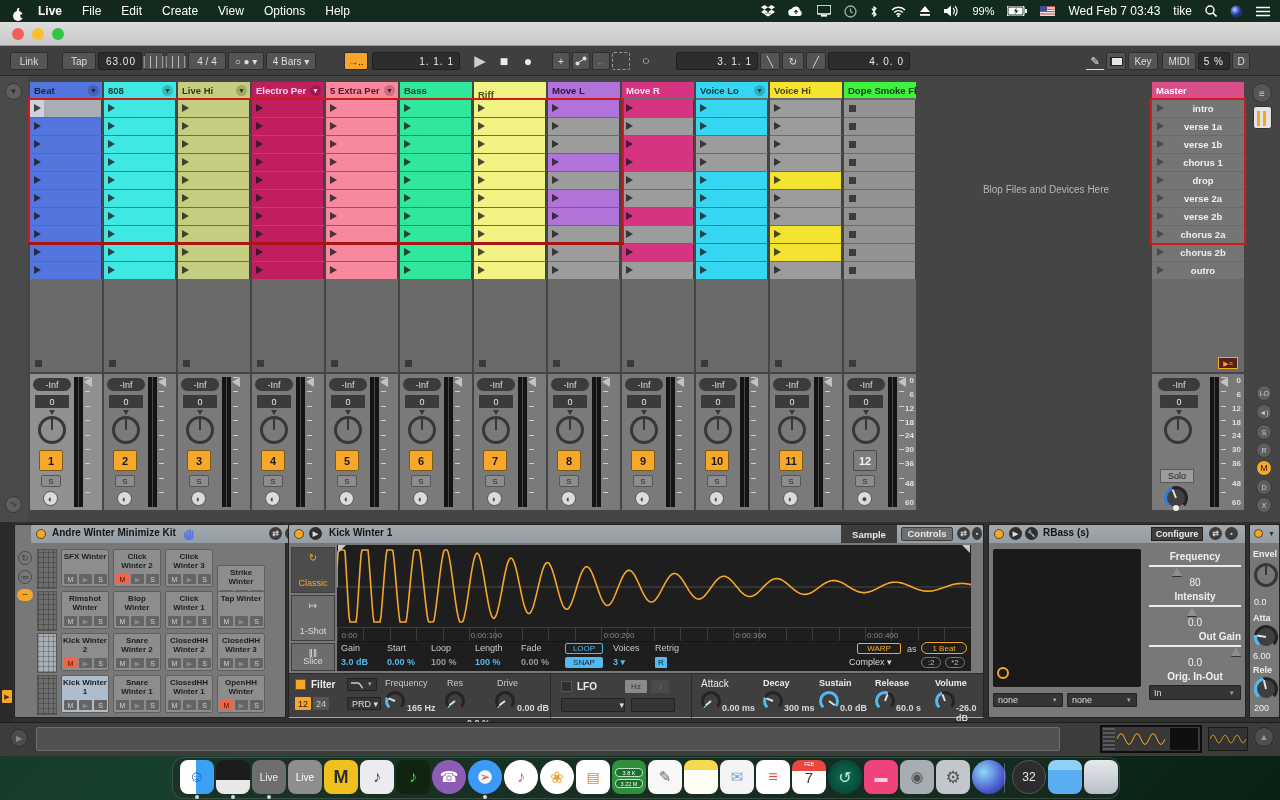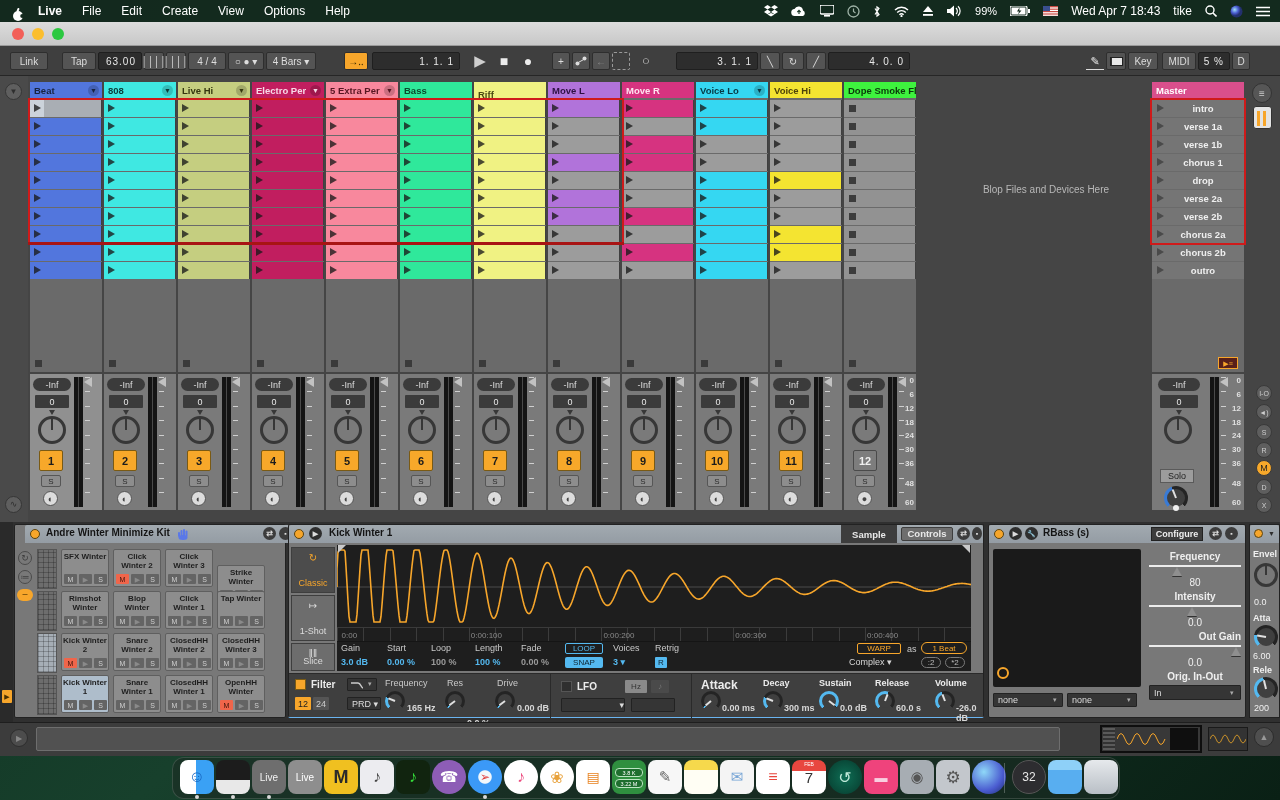--- a/index.html
+++ b/index.html
@@ -135,21 +135,21 @@
             <rect width="15" height="10" fill="#c94a42"></rect>
             <g fill="#fff">
               <rect y="1.4" width="15" height="1.2"></rect>
               <rect y="3.8" width="15" height="1.2"></rect>
               <rect y="6.2" width="15" height="1.2"></rect>
               <rect y="8.6" width="15" height="1.2"></rect>
             </g>
             <rect width="7" height="5" fill="#3a4f8f"></rect>
           </svg>
         </span>
-        <div style="position: static; font-size: 12px;">Wed Apr 7  18:43</div>
+        <div style="position: static; font-size: 12px;">Wed Feb 7  03:43</div>
         <div style="position: static; font-size: 12px;">tike</div>
         <span style="position: relative;">
           <svg width="12" height="12" viewBox="0 0 12 12">
             <circle cx="5" cy="5" r="4" fill="none" stroke="#fff" stroke-width="1.4"></circle>
             <path d="M8 8l3.5 3.5" stroke="#fff" stroke-width="1.6"></path>
           </svg>
         </span>
         <span style="position: relative;">
           <svg width="13" height="13" viewBox="0 0 13 13">
             <defs>
@@ -936,21 +936,21 @@
       <div class="sidebtn" style="left: 1256px; top: 442px;">R</div>
       <div class="sidebtn" style="left: 1256px; top: 460px; background: rgb(247, 168, 42); color: rgb(34, 34, 34); font-size: 9px;">M</div>
       <div class="sidebtn" style="left: 1256px; top: 479px;">D</div>
       <div class="sidebtn" style="left: 1256px; top: 497px;">X</div>
     </div>
   <div id="devices">
       <div style="left: 0px; top: 522px; width: 1280px; height: 200px; background: rgb(48, 48, 48);"></div>
       <div style="left: 0px; top: 522px; width: 13px; height: 200px; background: rgb(42, 42, 42);"></div>
       <div style="left: 2px; top: 690px; width: 10px; height: 13px; background: rgb(247, 166, 43); border-radius: 1px; color: rgb(74, 48, 0); font-size: 7px; text-align: center; line-height: 13px;">▶</div>
       <div style="left: 14px; top: 524px; width: 272px; height: 194px; background: rgb(120, 120, 120); border: 1px solid rgb(34, 34, 34); border-radius: 2px;">
-        <div class="devhdr" style="left: 10px; top: 0px; width: 270px;">
+        <div class="devhdr" style="left: 16px; top: 0px; width: 270px;">
           <div class="led" style="left: 5px; top: 3.5px;"></div>
           <div style="left: 21px; top: 2px; width: 150px; white-space: nowrap; overflow: hidden;">Andre Winter Minimize Kit</div>
           <span style="position: absolute; left: 152px; top: 3px;">
             <svg width="12" height="12" viewBox="0 0 12 12">
               <g fill="#5a78e8">
                 <rect x="1" y="4" width="2" height="5" rx="1"></rect>
                 <rect x="3.5" y="2" width="2" height="7" rx="1"></rect>
                 <rect x="6" y="1" width="2" height="8" rx="1"></rect>
                 <rect x="8.5" y="2.5" width="2" height="6.5" rx="1"></rect>
                 <ellipse cx="6" cy="9.5" rx="4.5" ry="2.5"></ellipse>
@@ -1160,21 +1160,21 @@
             <div style="left: 3px; top: 3px; width: 14px; height: 14px; border-radius: 50%; background: rgb(63, 63, 63);"></div>
             <div style="left: 50%; top: 50%; width: 2px; height: 7px; background: rgb(224, 224, 224); transform-origin: 0px 0px; transform: rotate(-126.9deg) translate(-1px, -7px);"></div>
           </div>
           <div class="val" style="left: 228px; top: 29px;">0.00 dB</div>
           <div style="left: 272px; top: 7px; width: 11px; height: 11px; background: rgb(47, 47, 47); border: 1px solid rgb(85, 85, 85);"></div>
           <div style="left: 288px; top: 7px; color: rgb(236, 236, 236); font-size: 10px; font-weight: bold;">LFO</div>
           <div style="left: 336px; top: 6px; width: 22px; height: 13px; background: rgb(138, 138, 138); color: rgb(51, 51, 51); font-size: 8px; display: flex; align-items: center; justify-content: center; border-radius: 1px;">Hz</div>
           <div style="left: 362px; top: 6px; width: 18px; height: 13px; background: rgb(74, 74, 74); color: rgb(119, 119, 119); font-size: 8px; display: flex; align-items: center; justify-content: center; border-radius: 1px;">♪</div>
           <div class="dd" style="left: 272px; top: 24px; width: 64px; height: 14px; justify-content: flex-end;">▾</div>
           <div class="dd" style="left: 342px; top: 24px; width: 44px; height: 14px;"></div>
-          <div style="left: 412px; top: 4px; color: rgb(236, 236, 236); font-size: 12px; font-weight: bold;">Attack</div>
+          <div style="left: 412px; top: 4px; color: rgb(236, 236, 236); font-size: 10px; font-weight: normal;">Attack</div>
           <div style="left: 412px; top: 17px; width: 20px; height: 20px; border-radius: 50%; background: conic-gradient(from 225deg, rgb(84, 185, 240) 0deg, rgb(84, 185, 240) 5.4deg, rgb(36, 36, 36) 5.4deg, rgb(36, 36, 36) 270deg, rgba(0, 0, 0, 0) 270deg);">
             <div style="left: 3px; top: 3px; width: 14px; height: 14px; border-radius: 50%; background: rgb(63, 63, 63);"></div>
             <div style="left: 50%; top: 50%; width: 2px; height: 7px; background: rgb(224, 224, 224); transform-origin: 0px 0px; transform: rotate(-129.6deg) translate(-1px, -7px);"></div>
           </div>
           <div class="val" style="left: 433px; top: 29px;">0.00 ms</div>
           <div style="left: 474px; top: 4px; color: rgb(236, 236, 236); font-size: 9px; font-weight: bold;">Decay</div>
           <div style="left: 474px; top: 17px; width: 20px; height: 20px; border-radius: 50%; background: conic-gradient(from 225deg, rgb(84, 185, 240) 0deg, rgb(84, 185, 240) 67.5deg, rgb(36, 36, 36) 67.5deg, rgb(36, 36, 36) 270deg, rgba(0, 0, 0, 0) 270deg);">
             <div style="left: 3px; top: 3px; width: 14px; height: 14px; border-radius: 50%; background: rgb(63, 63, 63);"></div>
             <div style="left: 50%; top: 50%; width: 2px; height: 7px; background: rgb(224, 224, 224); transform-origin: 0px 0px; transform: rotate(-67.5deg) translate(-1px, -7px);"></div>
           </div>

